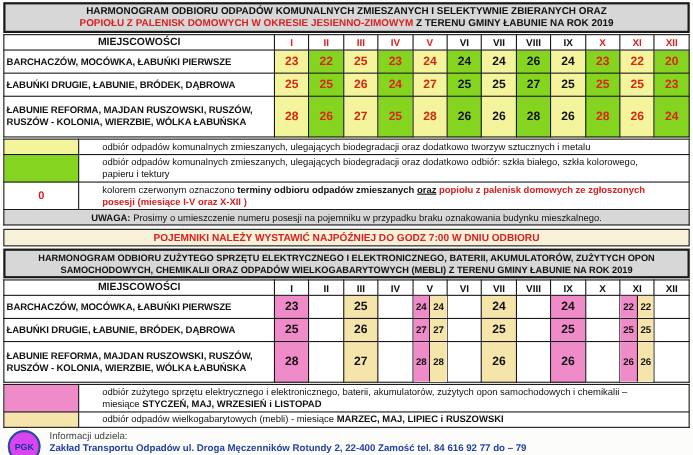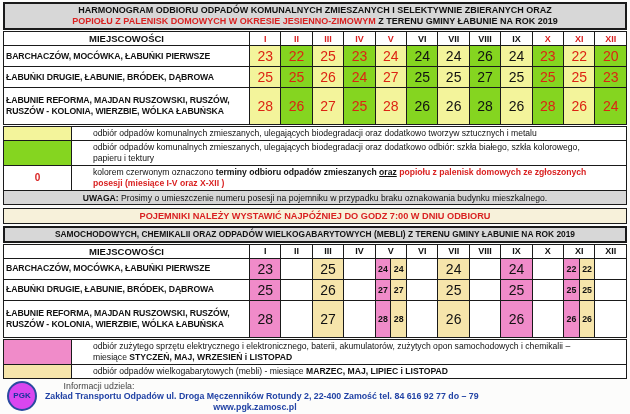--- a/index.html
+++ b/index.html
@@ -14,21 +14,21 @@
   }
   .tband2 { font-size:8.4px; line-height:10.5px; }
   .red-t { color:#d92121; }
   table.sched { width:100%; border-collapse:collapse; table-layout:fixed; margin-top:1px; }
   table.sched td { border:1.6px solid #1a1a1a; text-align:center; vertical-align:middle; padding:0; background:#fff; }
   col.cplace { width:246px; }
   .place-h { font-weight:bold; font-size:9.5px; height:13px; }
   .m { font-weight:bold; font-size:9px; height:13px; }
   .m.red-t { color:#d92121; }
   .pname { text-align:left !important; font-weight:bold; font-size:8.7px; line-height:11px; padding:0 2px !important; letter-spacing:-0.1px; }
-  .v { font-weight:normal; font-size:14px; }
+  .v { font-weight:bold; font-size:11px; }
   .bg-y { background:#f3f49b !important; }
   .bg-g { background:#85d520 !important; }
   .bg-pk { background:#f08bc9 !important; }
   .bg-cr { background:#f6e5ab !important; }
   .tr-red { color:#dc2413; }
   .r12 { height:21px;margin-left:36px; }
   .r3  { height:37px; }
   td.splitcell { position:relative; padding:0; }
   .halves { position:absolute; left:0; top:0; right:0; bottom:0; display:flex; }
   .half { flex:1; display:flex; align-items:center; justify-content:center; font-weight:bold; font-size:8.8px; }
@@ -48,21 +48,21 @@
     margin:3px 0 2px 0; border:1.6px solid #1a1a1a; background:#f7f1da;
     color:#d92121; font-weight:bold; text-align:center; font-size:9.2px; padding:2px 0;
   }
   .footer { display:flex; align-items:flex-start; padding:2px 0 0 4px; }
   .logo {
     width:26px; height:26px; border-radius:50%; background:#d946ef;
     border:2px solid #2a4aa0; color:#16339c; display:flex; align-items:center;
     justify-content:center; font-size:8px; font-weight:bold; flex:0 0 auto; margin-right:8px;
   }
   .f-lines { flex:1; color:#2243a5; font-weight:bold; font-size:8.8px; line-height:10.5px; }
-  .f-row1 { display:flex;text-align:center; }
+  .f-row1 { display:flex; }
   .f-label { color:#444; font-weight:normal; width:108px; flex:0 0 auto; }
   .f-line3 { text-align:center; width:420px; }
 </style>
 </head>
 <body>
 
 <div class="tband">
   <div>HARMONOGRAM ODBIORU ODPADÓW KOMUNALNYCH ZMIESZANYCH I SELEKTYWNIE ZBIERANYCH ORAZ</div>
   <div><span class="red-t">POPIOŁU Z PALENISK DOMOWYCH W OKRESIE JESIENNO-ZIMOWYM</span><span> Z TERENU GMINY ŁABUNIE NA ROK 2019</span></div>
 </div>
@@ -162,20 +162,21 @@
     <td><span>kolorem czerwonym oznaczono </span><span class="b">terminy odbioru odpadów zmieszanych </span><span class="b u">oraz</span><span class="b red-t"> popiołu z palenisk domowych ze zgłoszonych posesji   (miesiące  I-V oraz X-XII )</span></td>
   </tr>
 </tbody>
   </table>
 
 <div class="uwaga"><span class="b">UWAGA:</span><span> Prosimy o umieszczenie numeru posesji na  pojemniku  w przypadku braku oznakowania budynku mieszkalnego.</span></div>
 
 <div class="banner">POJEMNIKI NALEŻY WYSTAWIĆ NAJPÓŹNIEJ DO GODZ 7:00 W DNIU ODBIORU</div>
 
 <div class="tband tband2">
+  <div>HARMONOGRAM ODBIORU ZUŻYTEGO SPRZĘTU ELEKTRYCZNEGO I ELEKTRONICZNEGO, BATERII, AKUMULATORÓW, ZUŻYTYCH OPON</div>
   <div>SAMOCHODOWYCH, CHEMIKALII ORAZ ODPADÓW WIELKOGABARYTOWYCH (MEBLI) Z TERENU GMINY ŁABUNIE NA ROK 2019</div>
 </div>
 
 <table class="sched">
   <colgroup>
       <col class="cplace">
       <col>
       <col>
       <col>
       <col>
@@ -283,21 +284,21 @@
   </table>
 
 <table class="legend">
   <tbody>
       <tr>
     <td class="sw bg-pk"></td>
     <td><span>odbiór zużytego sprzętu elektrycznego i elektronicznego, baterii, akumulatorów, zużytych opon samochodowych i chemikalii – miesiące </span><span class="b">STYCZEŃ, MAJ, WRZESIEŃ i LISTOPAD</span></td>
   </tr>
   <tr>
     <td class="sw bg-cr"></td>
-    <td><span>odbiór odpadów wielkogabarytowych (mebli)  - miesiące </span><span class="b">MARZEC, MAJ, LIPIEC i LISTOPAD</span></td>
+    <td><span>odbiór odpadów wielkogabarytowych (mebli)  - miesiące </span><span class="b">MARZEC, MAJ, LIPIEC i RUSZOWSKI</span></td>
   </tr>
 </tbody>
   </table>
 
 <div class="footer">
   <div class="logo">PGK</div>
   <div class="f-lines">
     <div class="f-row1">
       <span class="f-label">Informacji udziela:</span>
     </div>

